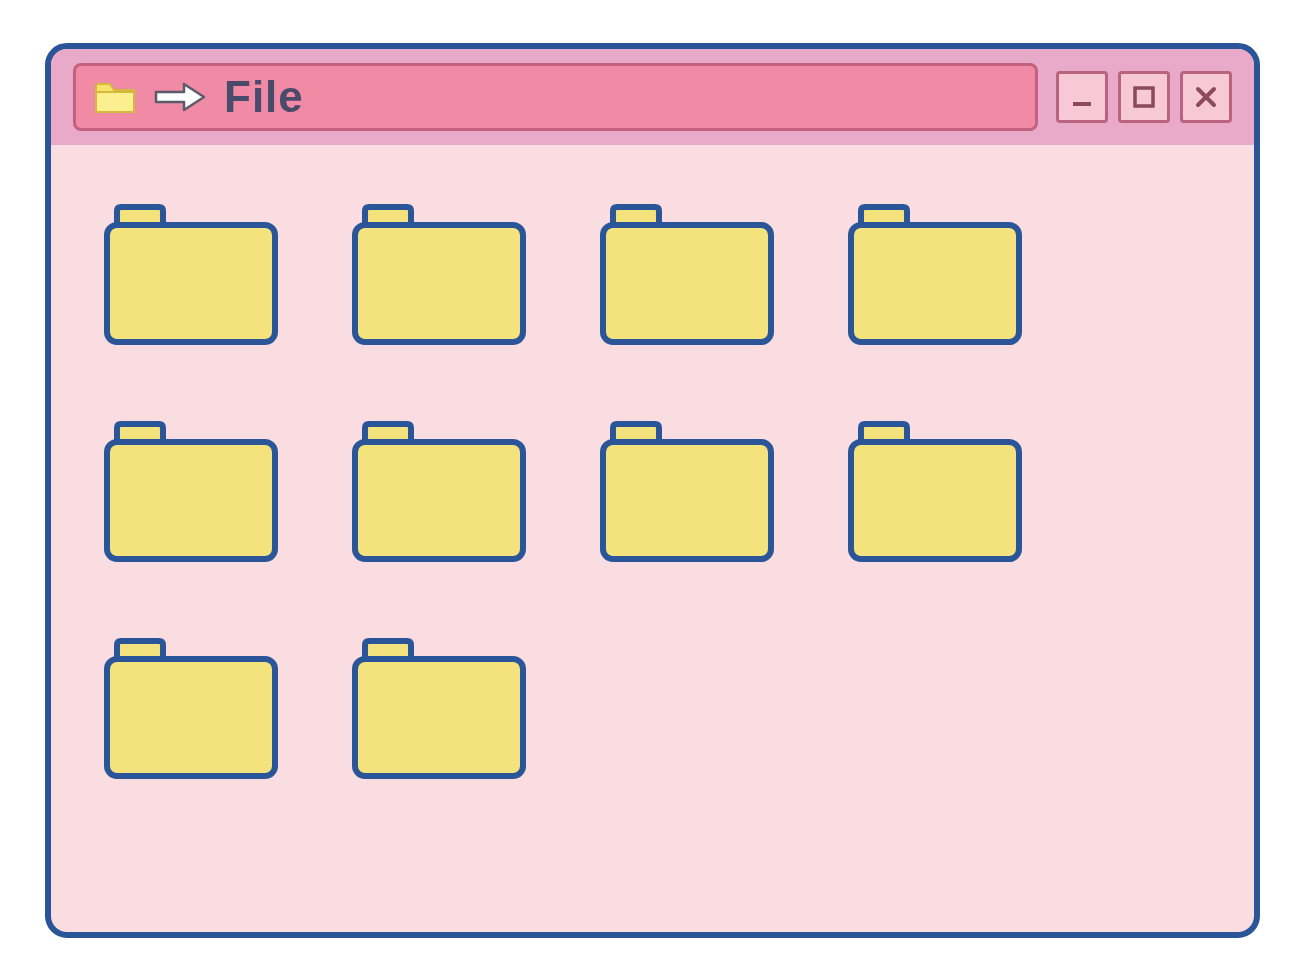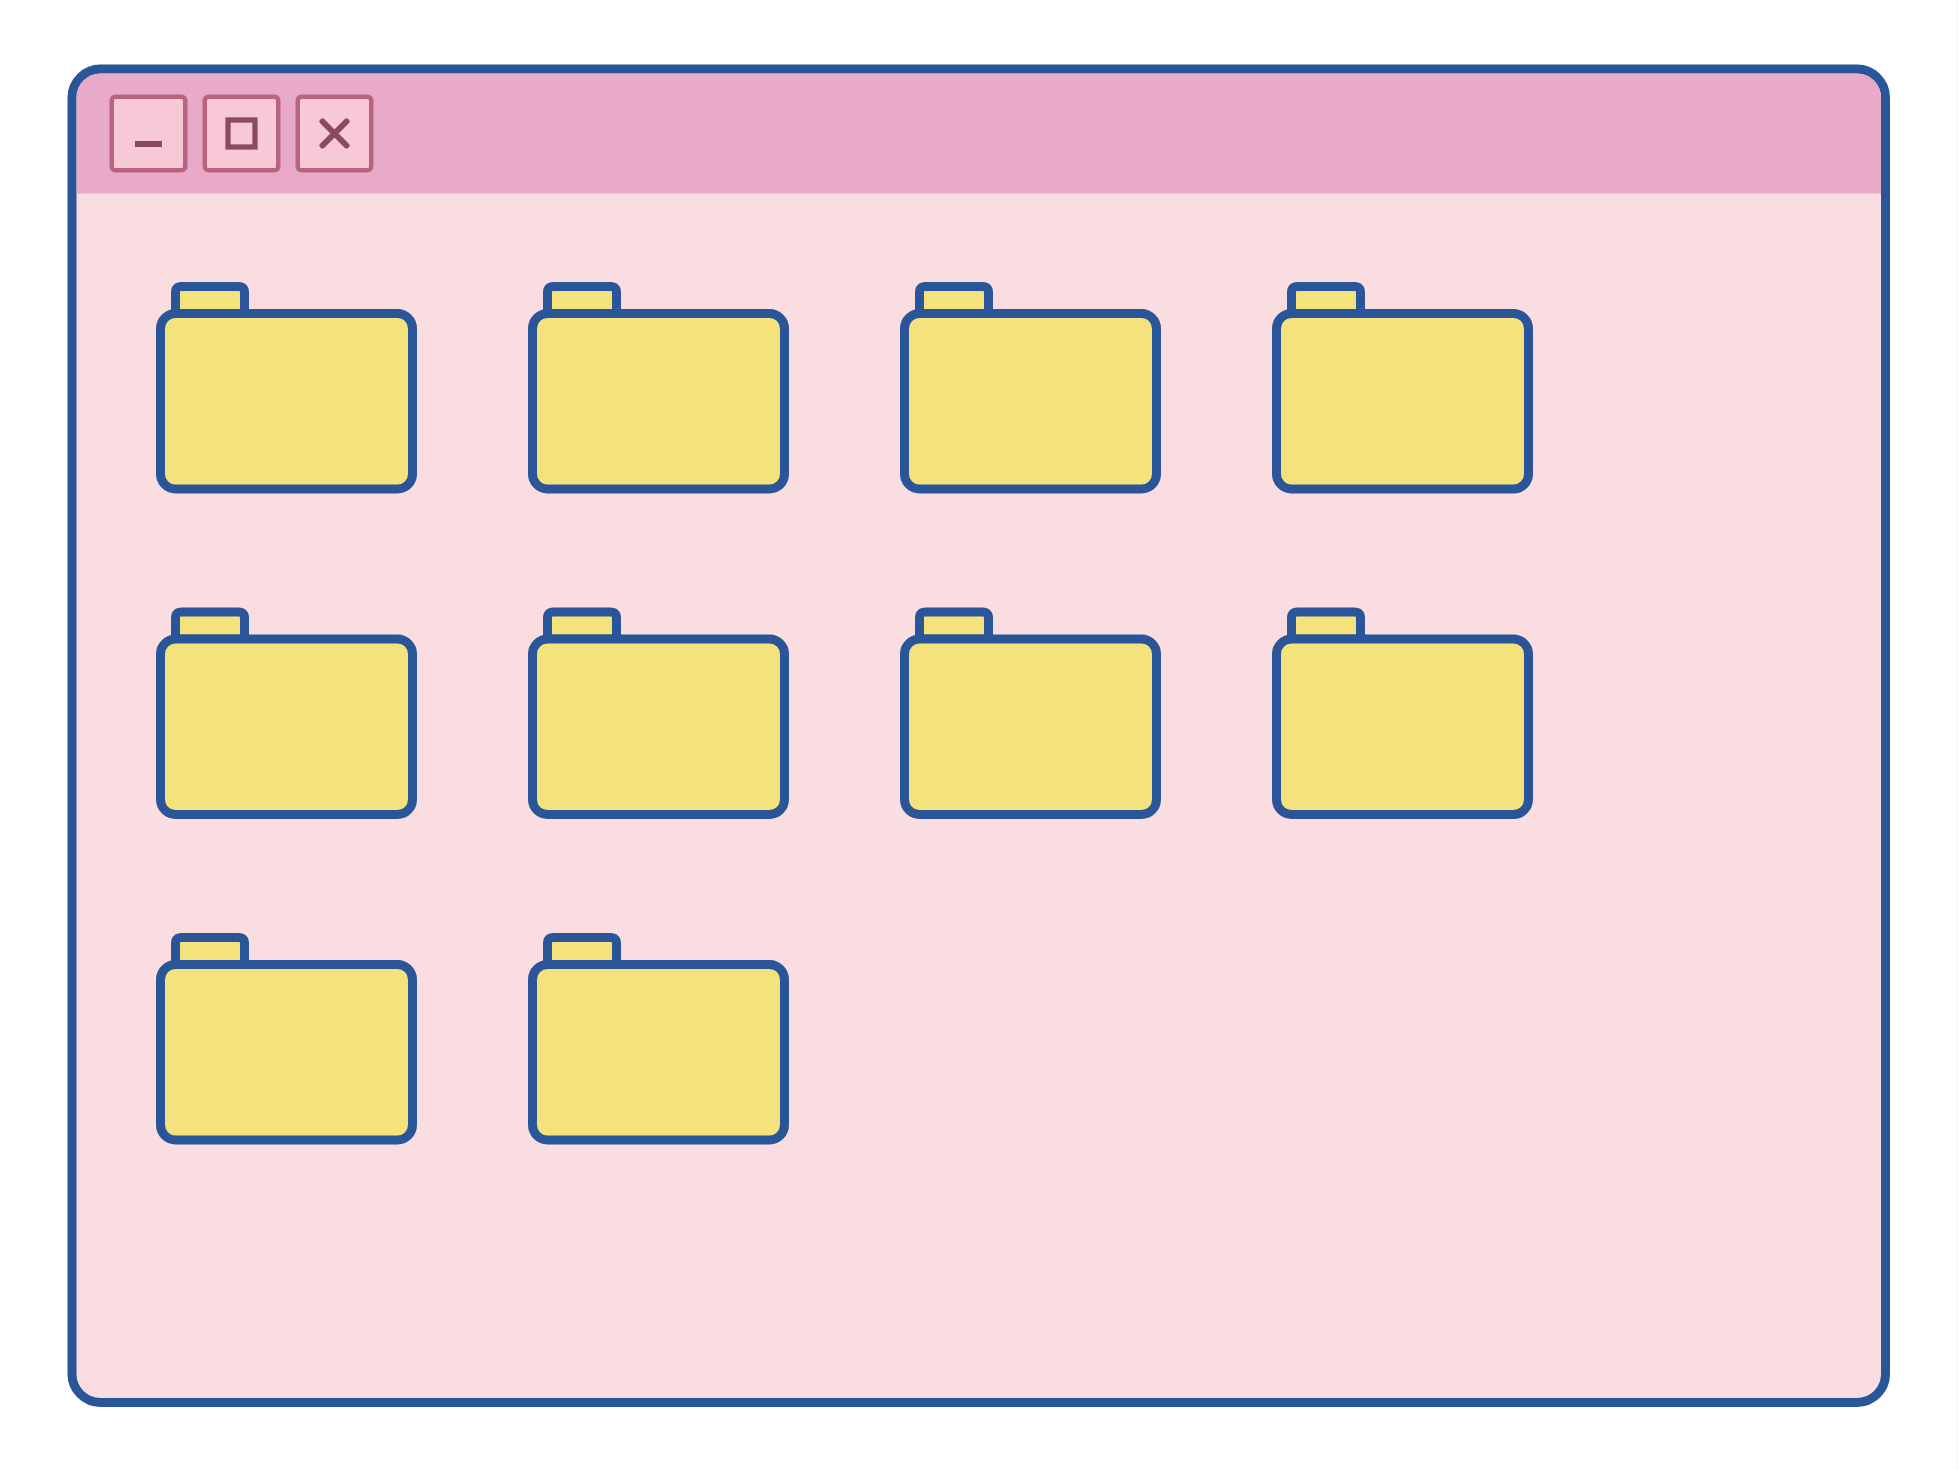--- a/index.html
+++ b/index.html
@@ -103,20 +103,34 @@
       width: 100%;
       height: 100%;
     }
   </style>
 </head>
 <body>
 
 <div class="window">
 
   <div class="titlebar-area">
+    <div class="title-pill">
+      <span class="title-folder-icon">
+        <svg width="42" height="34" viewBox="0 0 42 34">
+          <path d="M2 6 L2 32 L40 32 L40 10 L20 10 L16 4 L4 4 Q2 4 2 6 Z" fill="#f7e36b" stroke="#d4b93a" stroke-width="2" stroke-linejoin="round"></path>
+          <path d="M2 12 L40 12 L40 30 Q40 32 38 32 L4 32 Q2 32 2 30 Z" fill="#fcef8f" stroke="#d4b93a" stroke-width="2" stroke-linejoin="round"></path>
+        </svg>
+      </span>
+      <span class="title-arrow-icon">
+        <svg width="52" height="30" viewBox="0 0 52 30">
+          <path d="M2 10 L30 10 L30 2 L50 15 L30 28 L30 20 L2 20 Z" fill="#ffffff" stroke="#5b5b6b" stroke-width="2.5" stroke-linejoin="round"></path>
+        </svg>
+      </span>
+      <span class="title-text">File</span>
+    </div>
 
     <div class="window-controls">
       <div class="win-btn">
         <span>
           <svg width="28" height="28" viewBox="0 0 28 28">
             <rect x="5" y="19" width="18" height="4" fill="#8b4a5e"></rect>
           </svg>
         </span>
       </div>
       <div class="win-btn">

